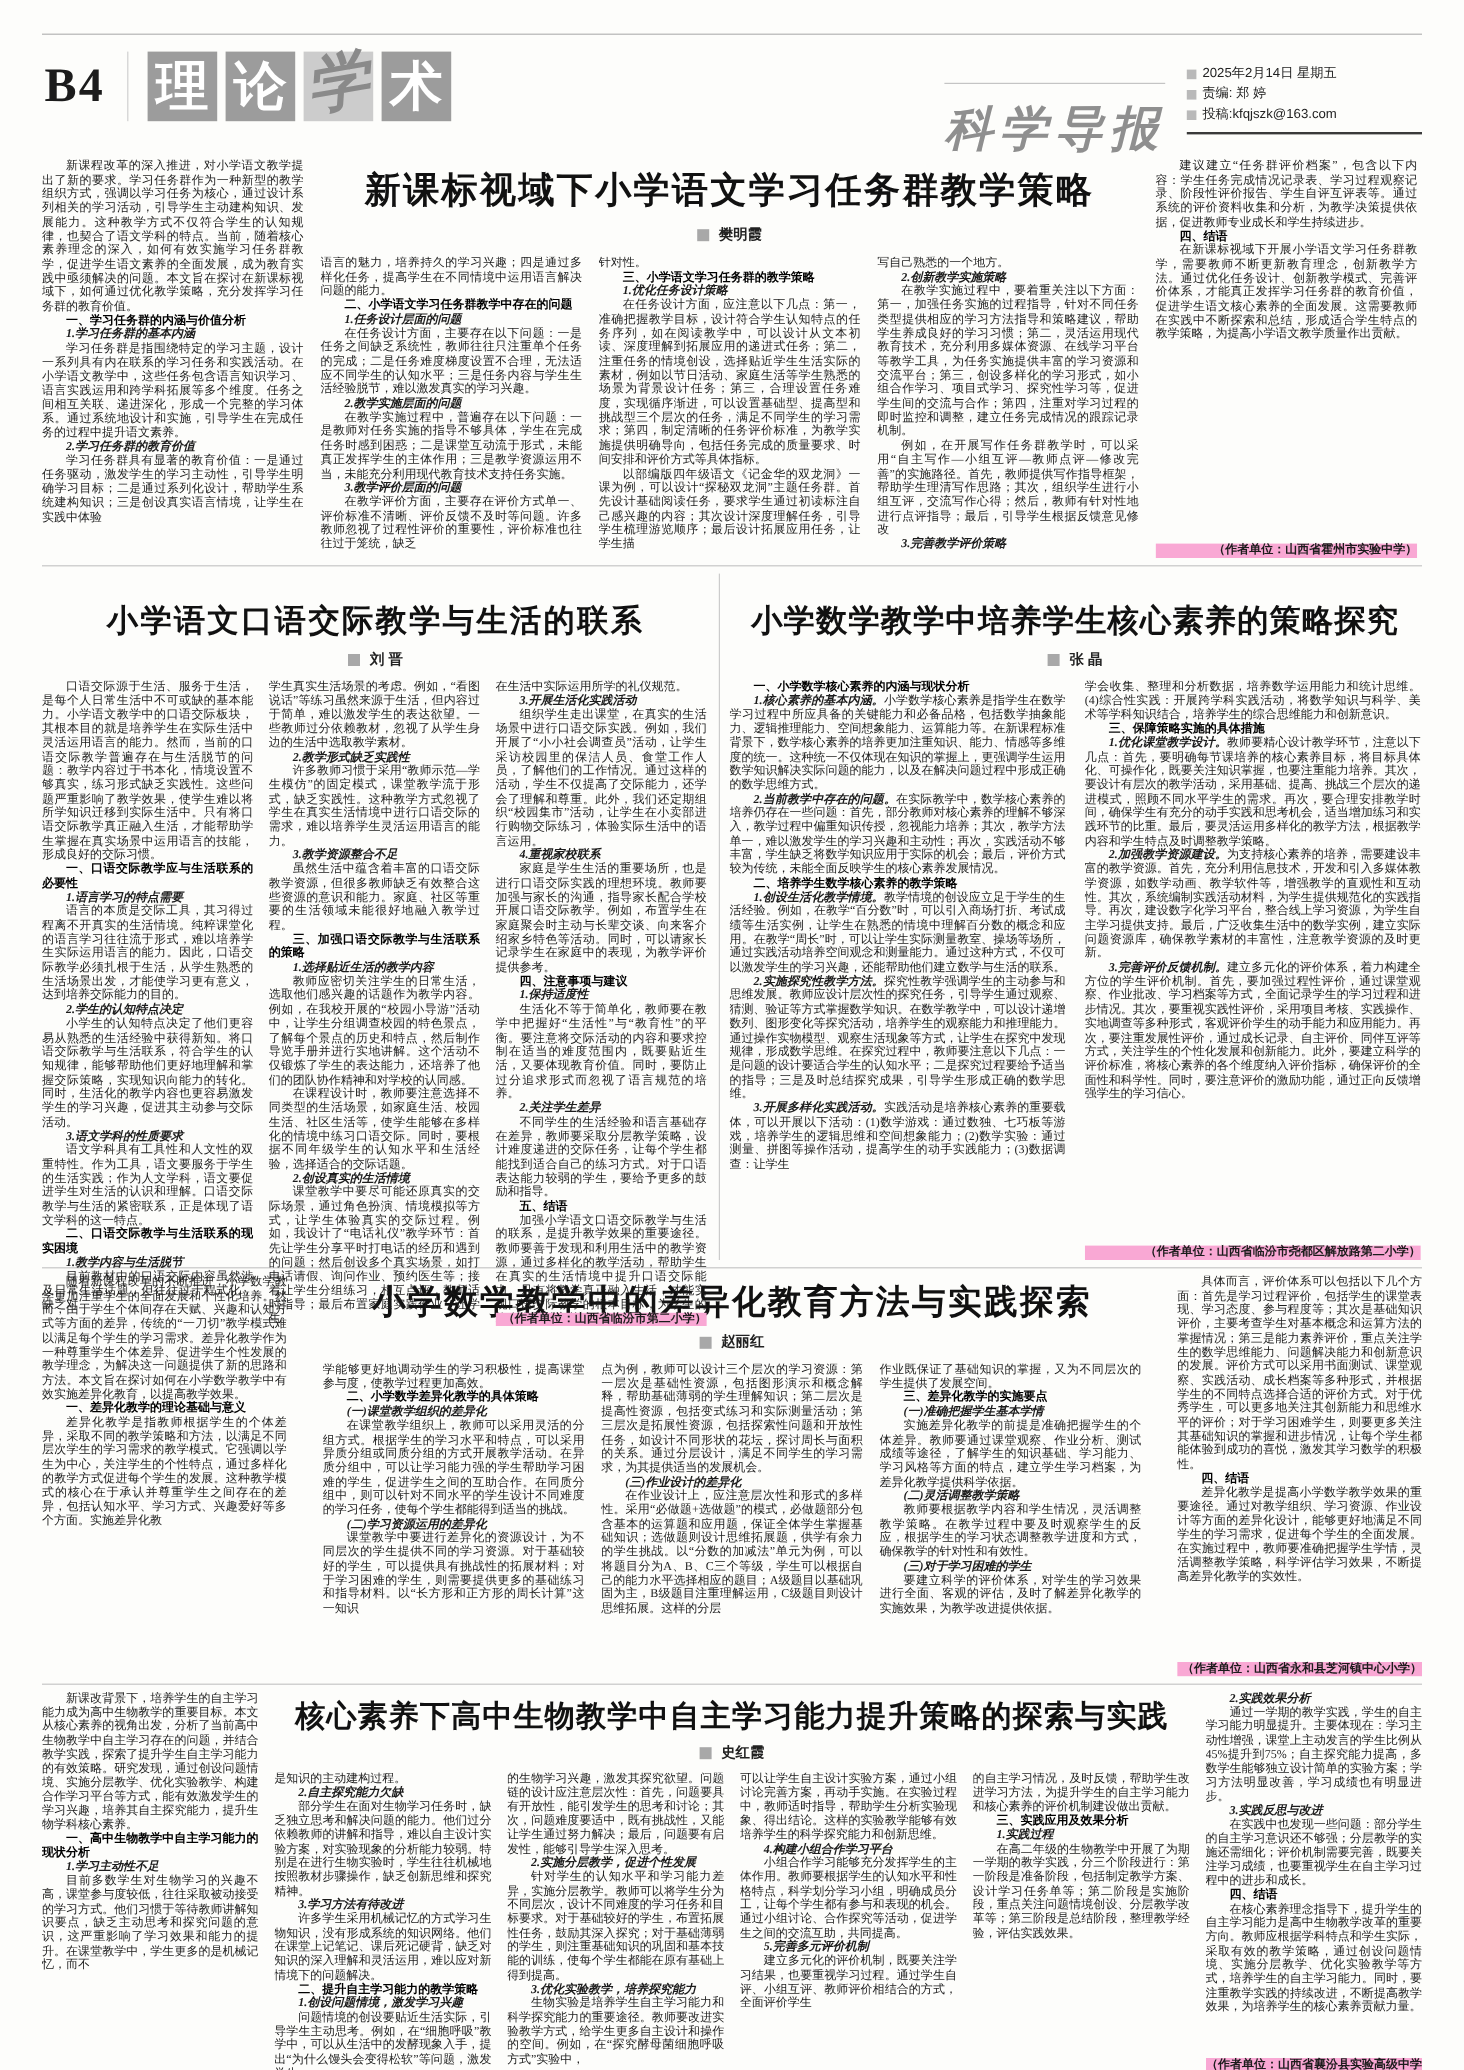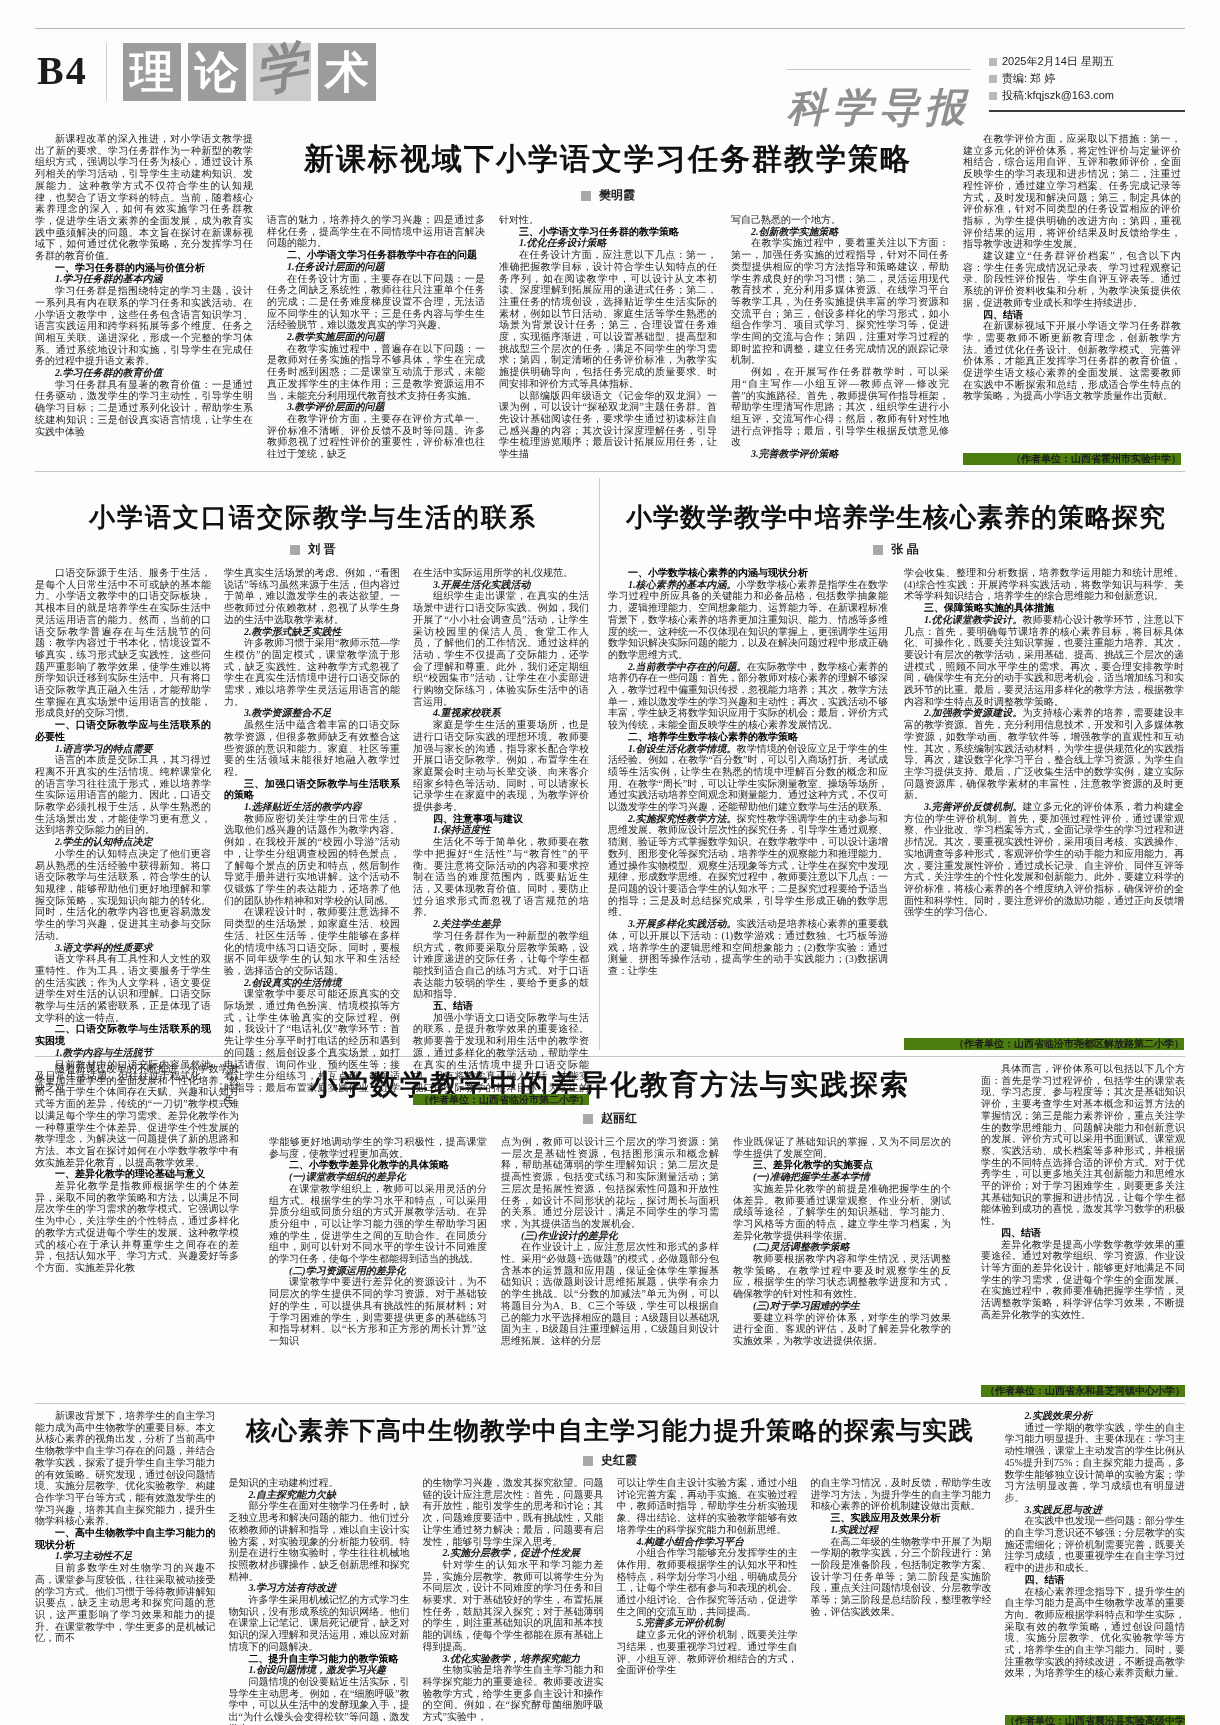--- a/index.html
+++ b/index.html
@@ -27,21 +27,21 @@
   .headline{font-family:"Liberation Sans","DejaVu Sans",sans-serif;font-weight:700;text-align:center;color:#111;}
   .byline{display:flex;align-items:center;justify-content:center;gap:8px;font-size:12px;font-weight:700;
           font-family:"Liberation Sans","DejaVu Sans",sans-serif;color:#222;}
   .byline .sq{width:10px;height:10px;background:#a8a8a8;}
   .col{overflow:hidden;position:relative;font-size:10px;line-height:11.7px;text-align:justify;}
   .col p{margin:0;}
   .fl-p{text-indent:2em;}
   .fl-c{text-indent:0;}
   .fl-h{font-weight:700;text-indent:2em;font-family:"Liberation Sans","DejaVu Sans",sans-serif;color:#000;}
   .fl-s{font-weight:700;font-style:italic;text-indent:2em;}
-  .fl-a{position:absolute;right:0;bottom:0;left:0;text-align:right;font-weight:700;background:#4d7c0f;text-indent:0;}
+  .fl-a{position:absolute;right:0;bottom:0;left:0;text-align:right;font-weight:700;background:#f9a8d4;text-indent:0;}
   .col b{font-weight:700;font-style:italic;}
   
   .a1{display:flex;gap:14px;height:332px;margin-top:6px;}
   .a1 .side{width:218px;height:332px;}
   .a1-mid{width:682px;display:flex;flex-direction:column;}
   .a1-title{font-size:30px;line-height:40px;letter-spacing:2px;margin-top:6px;}
   .a1-byline{margin:8px 0 10px;}
   .a1-body{display:flex;gap:14px;flex:1;}
   .a1-body .col{width:218px;height:100%;}
   
@@ -142,21 +142,20 @@
         <div class="col">
             <p class="fl-c">写自己熟悉的一个地方。</p>
             <p class="fl-s">2.创新教学实施策略</p>
             <p class="fl-p">在教学实施过程中，要着重关注以下方面：第一，加强任务实施的过程指导，针对不同任务类型提供相应的学习方法指导和策略建议，帮助学生养成良好的学习习惯；第二，灵活运用现代教育技术，充分利用多媒体资源、在线学习平台等教学工具，为任务实施提供丰富的学习资源和交流平台；第三，创设多样化的学习形式，如小组合作学习、项目式学习、探究性学习等，促进学生间的交流与合作；第四，注重对学习过程的即时监控和调整，建立任务完成情况的跟踪记录机制。</p>
             <p class="fl-p">例如，在开展写作任务群教学时，可以采用“自主写作—小组互评—教师点评—修改完善”的实施路径。首先，教师提供写作指导框架，帮助学生理清写作思路；其次，组织学生进行小组互评，交流写作心得；然后，教师有针对性地进行点评指导；最后，引导学生根据反馈意见修改</p>
             <p class="fl-s">3.完善教学评价策略</p>
           </div>
       </div>
     </div>
     <div class="col side">
-        <p class="fl-p">在教学评价方面，应采取以下措施：第一，建立多元化的评价体系，将定性评价与定量评价相结合，综合运用自评、互评和教师评价，全面反映学生的学习表现和进步情况；第二，注重过程性评价，通过建立学习档案、任务完成记录等方式，及时发现和解决问题；第三，制定具体的评价标准，针对不同类型的任务设置相应的评价指标，为学生提供明确的改进方向；第四，重视评价结果的运用，将评价结果及时反馈给学生，指导教学改进和学生发展。</p>
         <p class="fl-p">建议建立“任务群评价档案”，包含以下内容：学生任务完成情况记录表、学习过程观察记录、阶段性评价报告、学生自评互评表等。通过系统的评价资料收集和分析，为教学决策提供依据，促进教师专业成长和学生持续进步。</p>
         <p class="fl-h">四、结语</p>
         <p class="fl-p">在新课标视域下开展小学语文学习任务群教学，需要教师不断更新教育理念，创新教学方法。通过优化任务设计、创新教学模式、完善评价体系，才能真正发挥学习任务群的教育价值，促进学生语文核心素养的全面发展。这需要教师在实践中不断探索和总结，形成适合学生特点的教学策略，为提高小学语文教学质量作出贡献。</p>
         <p class="fl-a">（作者单位：山西省霍州市实验中学）</p>
       </div>
   </div>
 
   <div class="rule"></div>
 
   <div class="row2">
@@ -196,21 +195,21 @@
         <div class="col">
             <p class="fl-c">在生活中实际运用所学的礼仪规范。</p>
             <p class="fl-s">3.开展生活化实践活动</p>
             <p class="fl-p">组织学生走出课堂，在真实的生活场景中进行口语交际实践。例如，我们开展了“小小社会调查员”活动，让学生采访校园里的保洁人员、食堂工作人员，了解他们的工作情况。通过这样的活动，学生不仅提高了交际能力，还学会了理解和尊重。此外，我们还定期组织“校园集市”活动，让学生在小卖部进行购物交际练习，体验实际生活中的语言运用。</p>
             <p class="fl-s">4.重视家校联系</p>
             <p class="fl-p">家庭是学生生活的重要场所，也是进行口语交际实践的理想环境。教师要加强与家长的沟通，指导家长配合学校开展口语交际教学。例如，布置学生在家庭聚会时主动与长辈交谈、向来客介绍家乡特色等活动。同时，可以请家长记录学生在家庭中的表现，为教学评价提供参考。</p>
             <p class="fl-h">四、注意事项与建议</p>
             <p class="fl-s">1.保持适度性</p>
             <p class="fl-p">生活化不等于简单化，教师要在教学中把握好“生活性”与“教育性”的平衡。要注意将交际活动的内容和要求控制在适当的难度范围内，既要贴近生活，又要体现教育价值。同时，要防止过分追求形式而忽视了语言规范的培养。</p>
             <p class="fl-s">2.关注学生差异</p>
-            <p class="fl-p">学习任务群作为一种新型的教学组织方式，教师要采取分层教学策略，设计难度递进的交际任务，让每个学生都能找到适合自己的练习方式。对于口语表达能力较弱的学生，要给予更多的鼓励和指导。</p>
+            <p class="fl-p">不同学生的生活经验和语言基础存在差异，教师要采取分层教学策略，设计难度递进的交际任务，让每个学生都能找到适合自己的练习方式。对于口语表达能力较弱的学生，要给予更多的鼓励和指导。</p>
             <p class="fl-h">五、结语</p>
             <p class="fl-p">加强小学语文口语交际教学与生活的联系，是提升教学效果的重要途径。教师要善于发现和利用生活中的教学资源，通过多样化的教学活动，帮助学生在真实的生活情境中提升口语交际能力。只有将教学真正融入生活，才能实现口语交际教学的根本目标，为学生的终身发展奠定基础。</p>
             <p class="fl-a">（作者单位：山西省临汾市第二小学）</p>
           </div>
       </div>
     </div>
     <div class="vdiv"></div>
     <div class="a3">
       <div class="headline a3-title">小学数学教学中培养学生核心素养的策略探究</div>
       <div class="byline">

